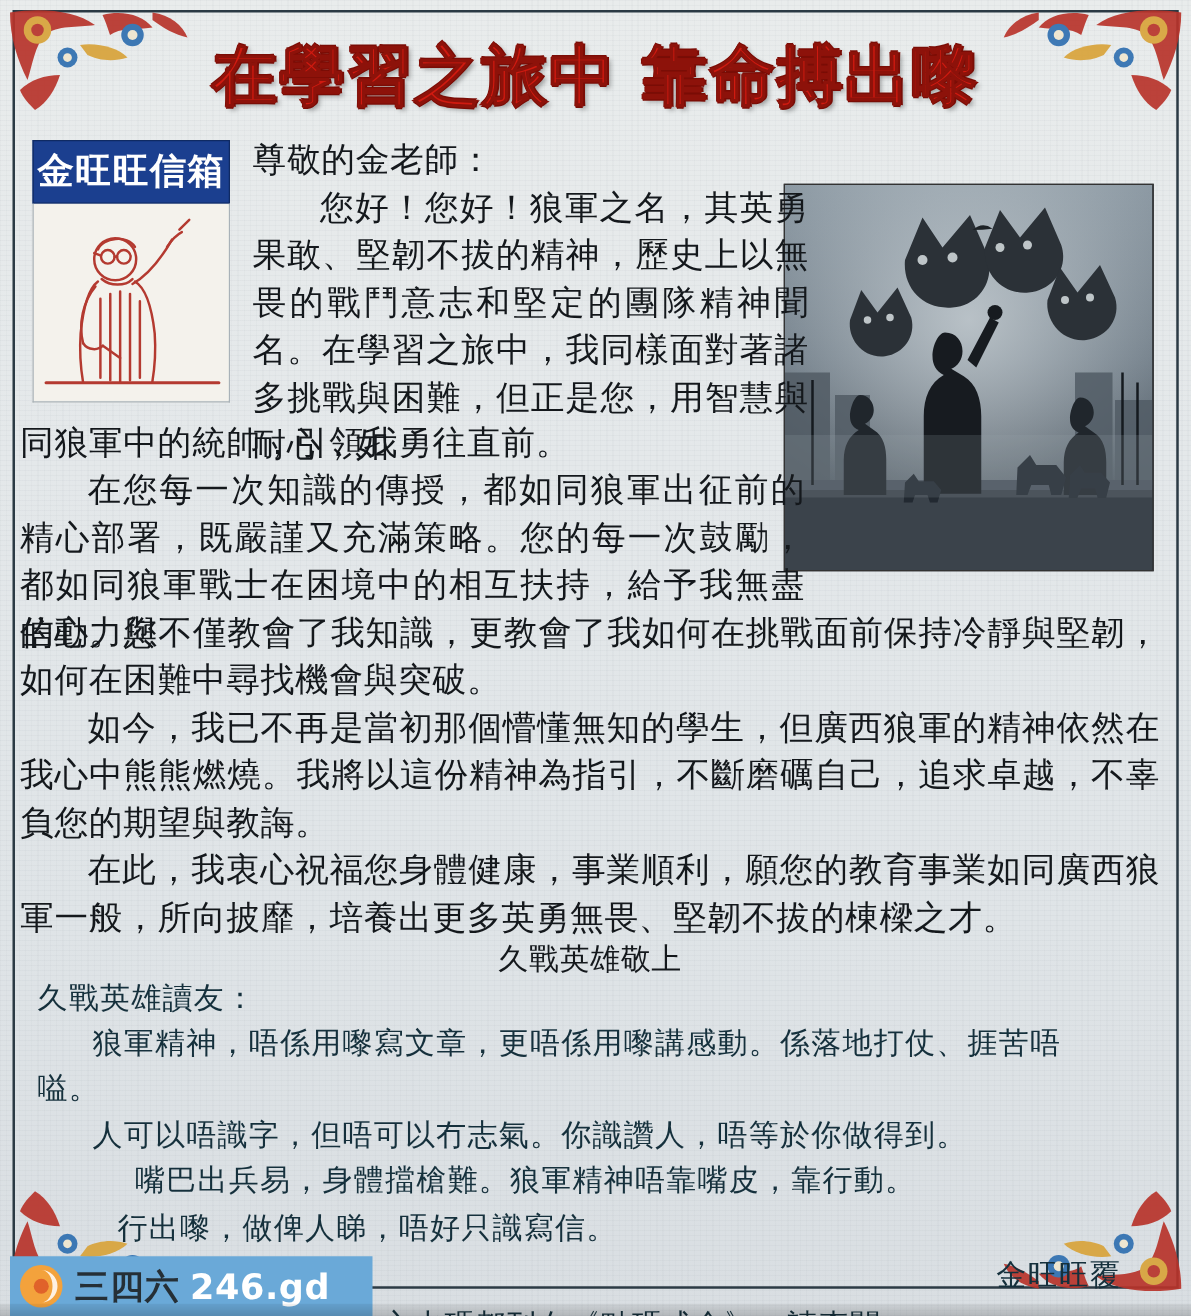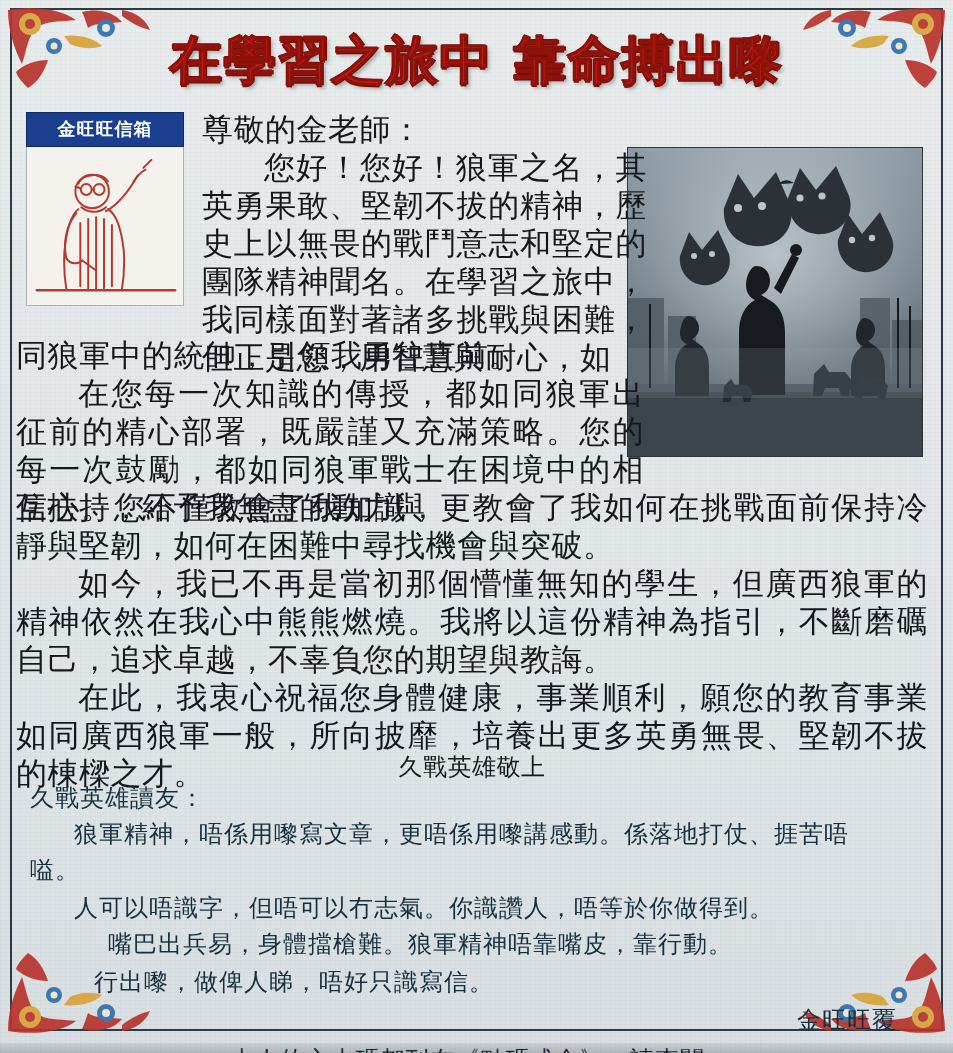--- a/index.html
+++ b/index.html
@@ -72,21 +72,21 @@
     position: absolute;
     left: 26px;
     top: 112px;
     width: 158px;
   }
   .mailbox-title {
     background: #1b3f8f;
     color: #ffffff;
     font-family: "DejaVu Serif", "Liberation Serif", serif;
     font-weight: bold;
-    font-size: 18px;
+    font-size: 29px;
     letter-spacing: 1px;
     text-align: center;
     padding: 4px 0 5px 0;
     border: 1px solid #0f2a63;
   }
   .mailbox-art {
     height: 158px;
     border: 1px solid #a9b2b8;
     border-top: none;
     background: #f2f1ec;
@@ -111,21 +111,21 @@
   
   .letter {
     position: absolute;
     left: 16px;
     right: 16px;
     top: 108px;
     font-family: "DejaVu Serif", "Liberation Serif", serif;
     color: #14181c;
   }
   .blk {
-    font-size: 31px;
+    font-size: 27px;
     line-height: 38px;
     letter-spacing: 0.5px;
   }
   .p-salute {
     position: absolute;
     left: 186px;
     top: 2px;
     width: 440px;
   }
   .p1 {
@@ -456,15 +456,26 @@
     <div class="r r-head">久戰英雄讀友：</div>
     <div class="r r1">狼軍精神，唔係用嚟寫文章，更唔係用嚟講感動。係落地打仗、捱苦唔</div>
     <div class="r r1b">嗌。</div>
     <div class="r r2">人可以唔識字，但唔可以冇志氣。你識讚人，唔等於你做得到。</div>
     <div class="r r3">嘴巴出兵易，身體擋槍難。狼軍精神唔靠嘴皮，靠行動。</div>
     <div class="r r4">行出嚟，做俾人睇，唔好只識寫信。</div>
     <div class="r r-sign">金旺旺覆</div>
     <div class="r r-foot">本人的心水碼都刊在《點碼成金》，請查閱。</div>
   </div>
 
+  <div class="watermark">
+    <div class="wm-logo">
+      <svg viewBox="0 0 38 38">
+        <circle cx="19" cy="19" r="17" fill="#f3a23c"></circle>
+        <path d="M19 6 a13 13 0 0 1 0 26 a9 13 0 0 0 0 -26 z" fill="#ffffff" opacity="0.85"></path>
+        <circle cx="19" cy="19" r="6" fill="#e0622a"></circle>
+      </svg>
+    </div>
+    <span class="wm-cjk">三四六</span>
+    <span class="wm-text">246.gd</span>
+  </div>
 
   <div class="bottom-strip"></div>
 </div>
 
 </body></html>

